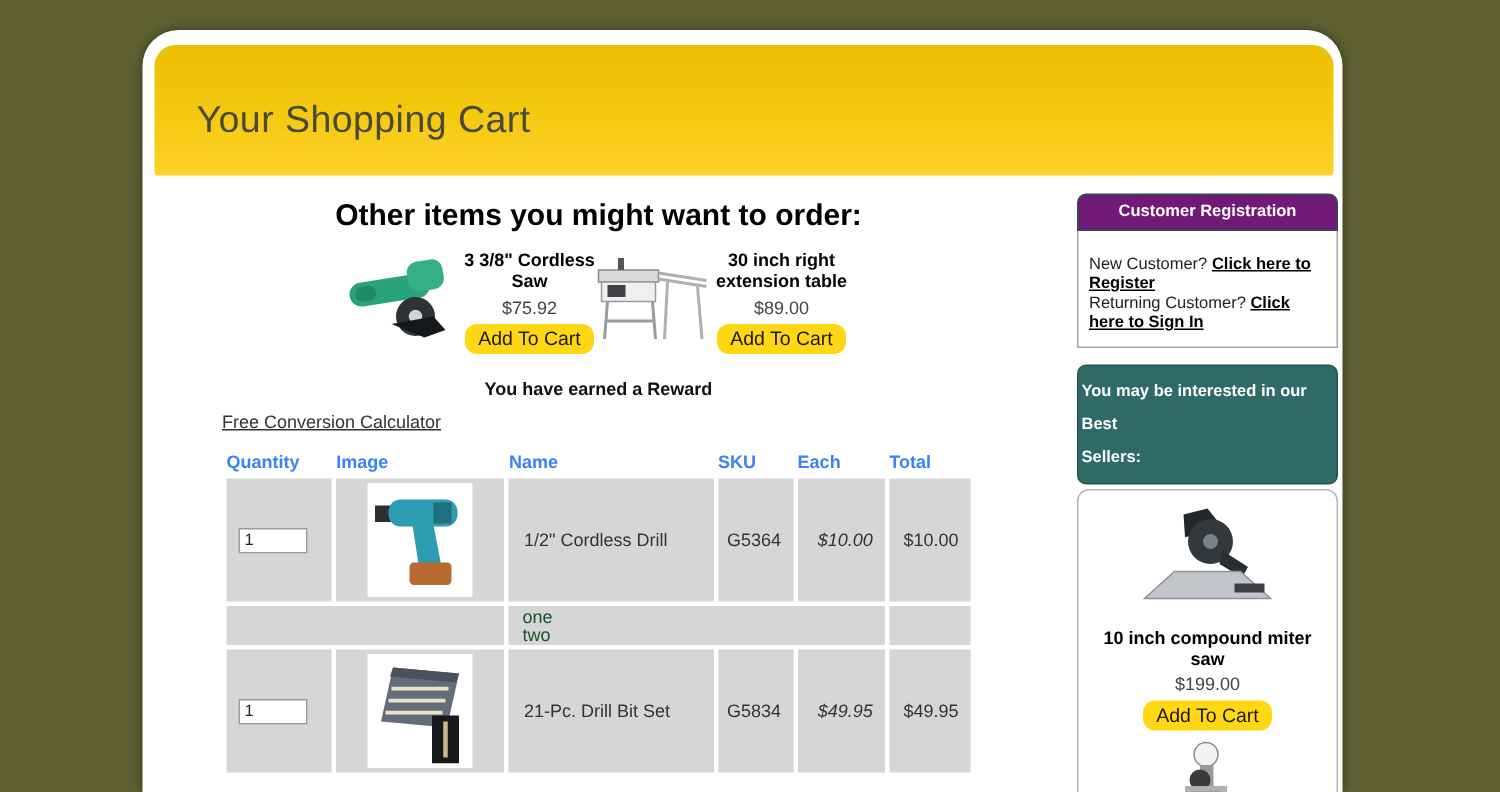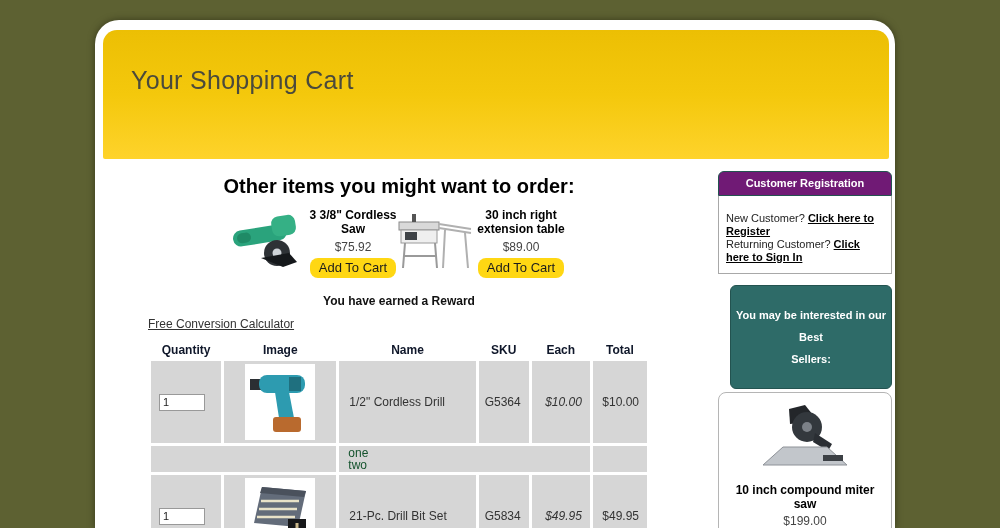--- a/index.html
+++ b/index.html
@@ -10,21 +10,21 @@
     position: relative;
   }
   .panel {
     position: absolute; left: 95px; top: 20px;
     width: 800px; height: 508px;
     background: #ffffff;
     border-radius: 24px 24px 0 0;
     box-shadow: 0 0 7px rgba(32,32,14,0.6);
   }
   .banner {
-    margin: 10px 6px 0 8px; height: 129px;
+    margin: 10px 6px 0 8px; height: 87px;
     background: linear-gradient(180deg, #ecbf04 0%, #f4c80c 50%, #fed32b 100%);
     border-radius: 14px 14px 2px 2px;
   }
   .banner-title {
     padding: 36px 0 0 28px;
     font-size: 25px; font-weight: normal;
     color: #4a4a3c; letter-spacing: 0.3px;
   }
   .content { display: flex; align-items: flex-start; }
   .main { width: 502px; margin-left: 53px; }
@@ -42,21 +42,21 @@
     background: #ffd713; border: none; border-radius: 8px;
     padding: 2px 9px 3px; font-family: "Liberation Sans", sans-serif;
     font-size: 13px; color: #1c1c1c; cursor: pointer;
   }
   .reward-text { margin-top: 16px; text-align: center; font-size: 12px; font-weight: bold; color: #111; }
   .conv-wrap { margin-top: 6px; text-align: left; }
   .conv-link { font-size: 12px; color: #333; text-decoration: underline; }
 
   
   table.cart { margin-top: 4px; width: 502px; border-collapse: separate; border-spacing: 3px; table-layout: fixed; }
-  table.cart th { font-size: 12px; font-weight: bold; color: #0f172a; padding: 4px 0 1px; text-align: center; }
+  table.cart th { font-size: 12px; font-weight: bold; color: #3b82f6; padding: 4px 0 1px; text-align: left; }
   table.cart td { background: #d6d6d6; font-size: 12px; color: #333; vertical-align: middle; }
   tr.product-row td { height: 82px; }
   tr.note-row td { height: 26px; vertical-align: top; }
   .note-text { padding: 1px 0 0 9px; line-height: 12px; color: #14532d; border-radius: 10px; }
   td.c-qty input {
     width: 46px; height: 17px; margin-left: 8px;
     border: 1px solid #999; font-size: 11px; padding: 1px 3px;
     font-family: "Liberation Sans", sans-serif; background: #fff; color: #222;
   }
   .imgbox { width: 70px; height: 76px; background: #fff; margin: 3px auto; display: flex; align-items: center; justify-content: center; overflow: hidden; }
@@ -72,22 +72,22 @@
     border: 1px solid #235350; border-radius: 6px 6px 0 0;
   }
   .reg-body {
     border: 1px solid #a8a8a8; border-top: none;
     padding: 16px 7px 9px; font-size: 11px; line-height: 13px; color: #222;
     background: #fff;
   }
   .reg-body a { color: #000; font-weight: bold; text-decoration: underline; }
   .bs-header {
     margin-top: 11px; background: #2e6b68; color: #fff; font-size: 11px; font-weight: bold;
-    text-align: center; padding: 18px 2px; line-height: 22px;
-    border: 1px solid #235350; border-radius: 6px; margin-left: 12px;
+    padding: 6px 2px; line-height: 22px;
+    border: 1px solid #235350; border-radius: 6px;
   }
   .bs-body {
     margin-top: 3px; border: 1px solid #b5b5b5; border-radius: 8px;
     background: #fff; text-align: center; padding: 8px 4px 0; height: 280px;
   }
   .bs-name { font-size: 12px; font-weight: bold; color: #000; margin-top: 4px; }
   .bs-price { font-size: 12px; color: #444; margin: 3px 0 4px; }
 </style>
 </head>
 <body>

